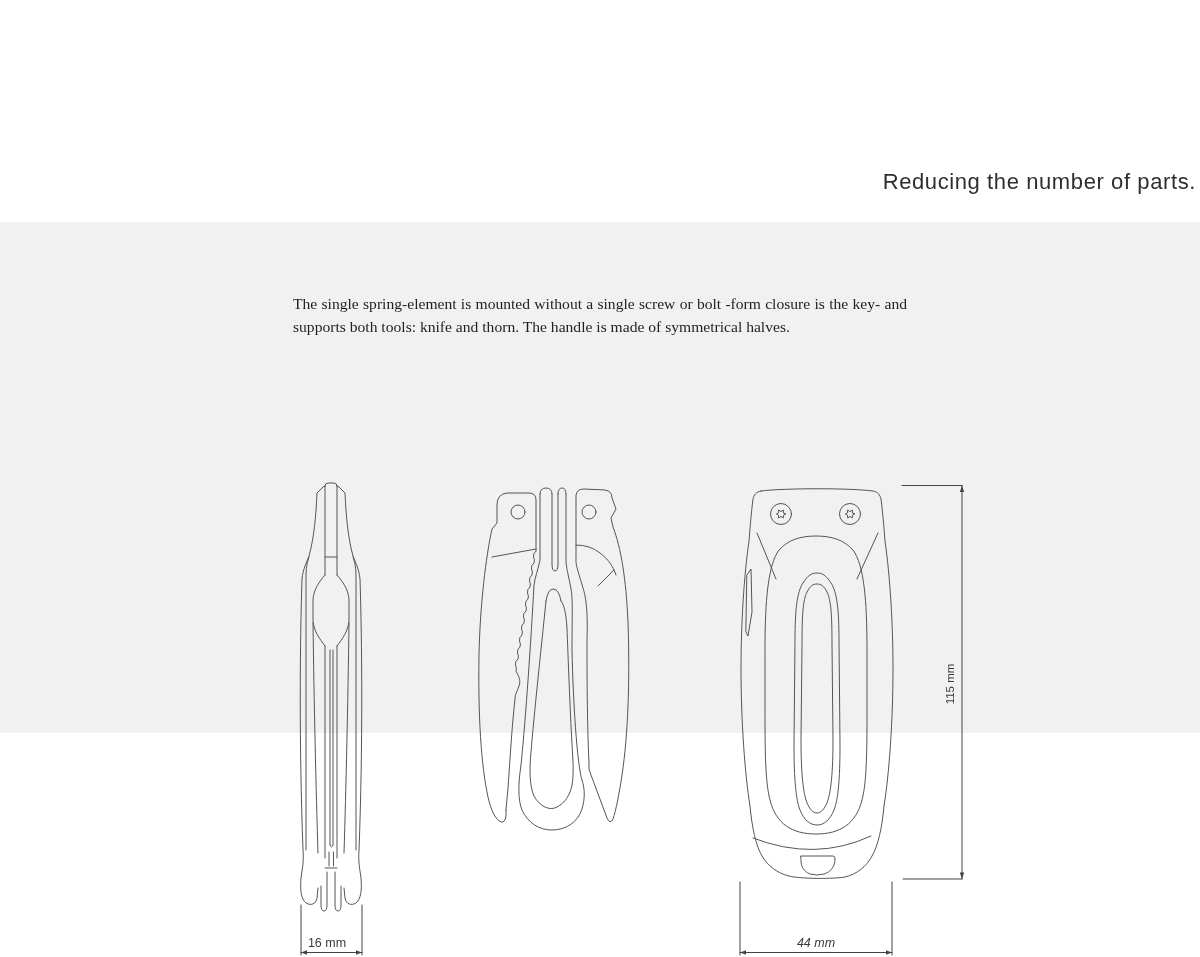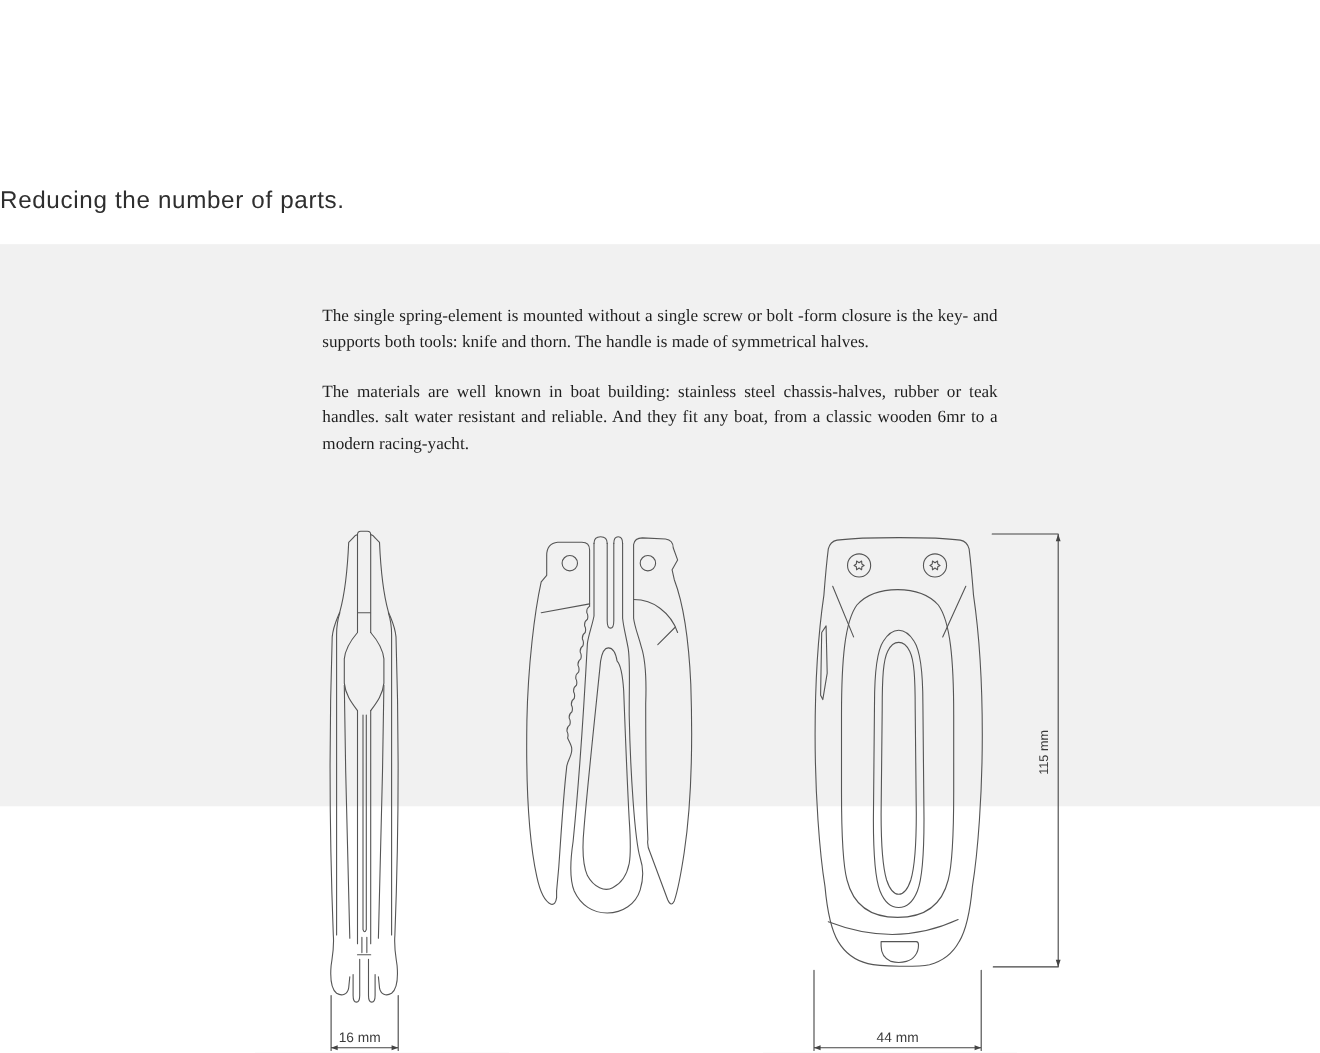--- a/index.html
+++ b/index.html
@@ -7,57 +7,56 @@
     width:1200px;height:957px;position:relative;overflow:hidden;
     background:#ffffff;
     font-family:"Liberation Sans",sans-serif;
   }
   .band{
     position:absolute;left:0;top:222px;width:1200px;height:511px;
     background:#f1f1f1;
   }
   .page-title{
     position:absolute;left:0;top:169px;width:1196px;
-    text-align:left;
+    text-align:right;
     font-family:"Liberation Sans",sans-serif;
     font-size:22px;letter-spacing:0.6px;color:#2e2e2e;
   }
   .article{
     position:absolute;left:293px;top:276px;width:614px;
     font-family:"Liberation Serif",serif;
     font-size:15.6px;line-height:23.4px;color:#1f1f1f;
     text-align:justify;
   }
-  .article p{margin:0 0 22px 0;}
+  .article p{margin:16px 0 22px 0;}
   .drawings{
     position:absolute;left:280px;top:470px;width:700px;height:487px;
   }
   .dim-label{
     position:absolute;color:#3a3a3a;
     font-family:"Liberation Sans",sans-serif;
     font-size:12.5px;text-align:center;white-space:nowrap;
   }
   .dim-16{left:301px;top:936px;width:52px;}
-  .dim-44{left:740px;top:936px;width:152px;}
+  .dim-44{left:740px;top:936px;width:152px;font-style:italic;}
   .dim-115{
     left:921px;top:677px;width:60px;height:14px;
     transform:rotate(-90deg);transform-origin:center;
     font-size:11.5px;
   }
 </style>
 </head>
 <body>
 
 <div class="band"></div>
 
 <div class="page-title">Reducing the number of parts.</div>
 
 <div class="article">
   <p>The single spring-element is mounted without a single screw or bolt -form closure is the key- and supports both tools: knife and thorn. The handle is made of symmetrical halves.</p>
-  <p>The materials are well known in boat building: stainless steel chassis-halves, rubber or teak handles. salt water resistant and reliable. And they fit any boat, from a classic wooden 6mr to a modern racing-yacht.</p>
 </div>
 
 <svg class="drawings" viewBox="280 470 700 487" width="700" height="487" fill="none" stroke="#555555" stroke-width="1" stroke-linecap="round" stroke-linejoin="round">
 
   <g>
 
     <path d="M325,486 Q325,483 328,483 L334,483 Q337,483 337,486"></path>
 
     <path d="M321,489 Q323,486 325,486 M321,489 L317,493 C316,516 314,538 309,556
              C306,564 303,569 302,579 C300,640 299,745 303,850

